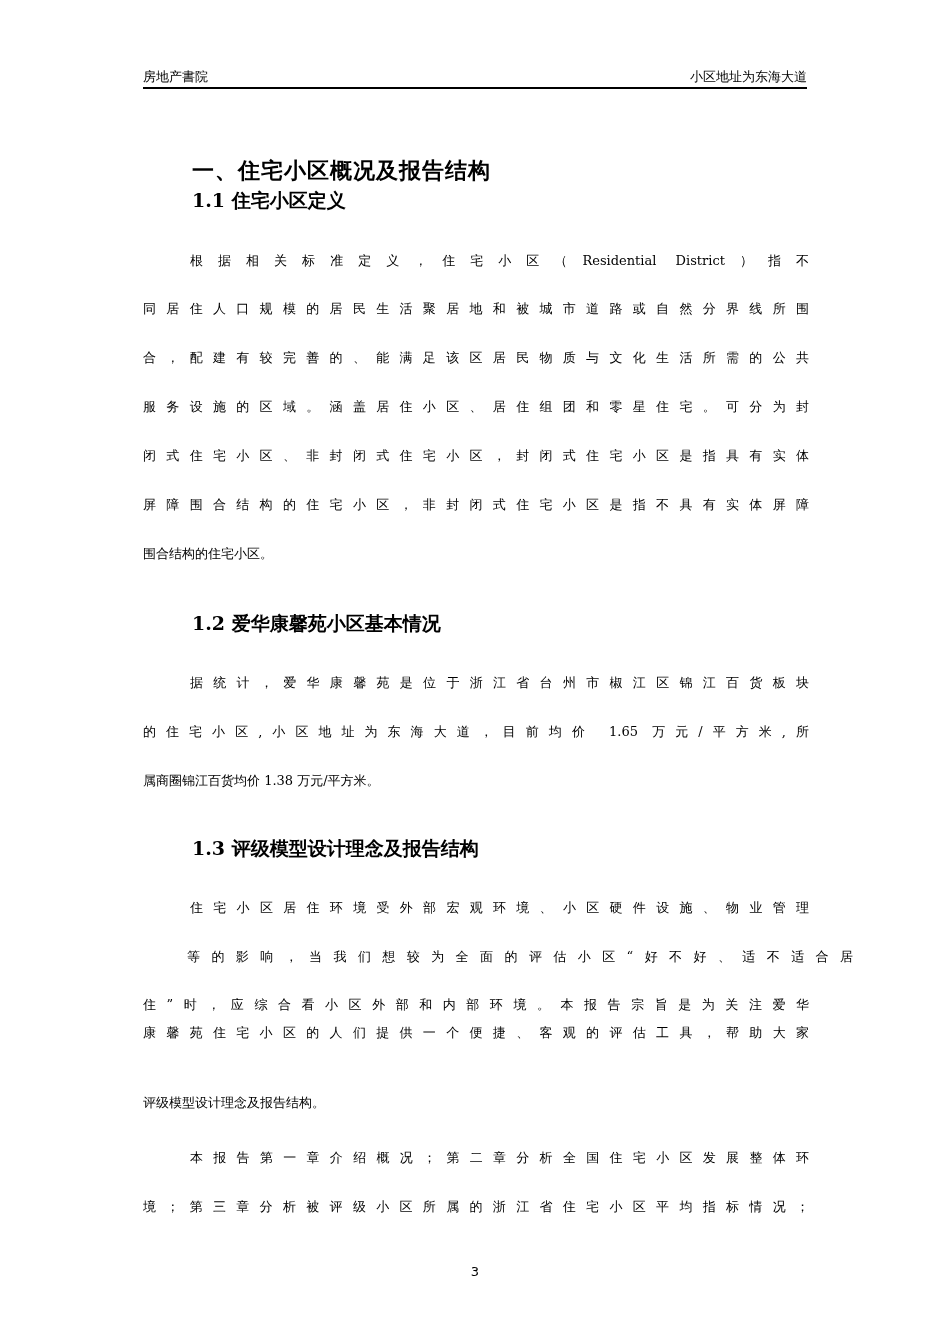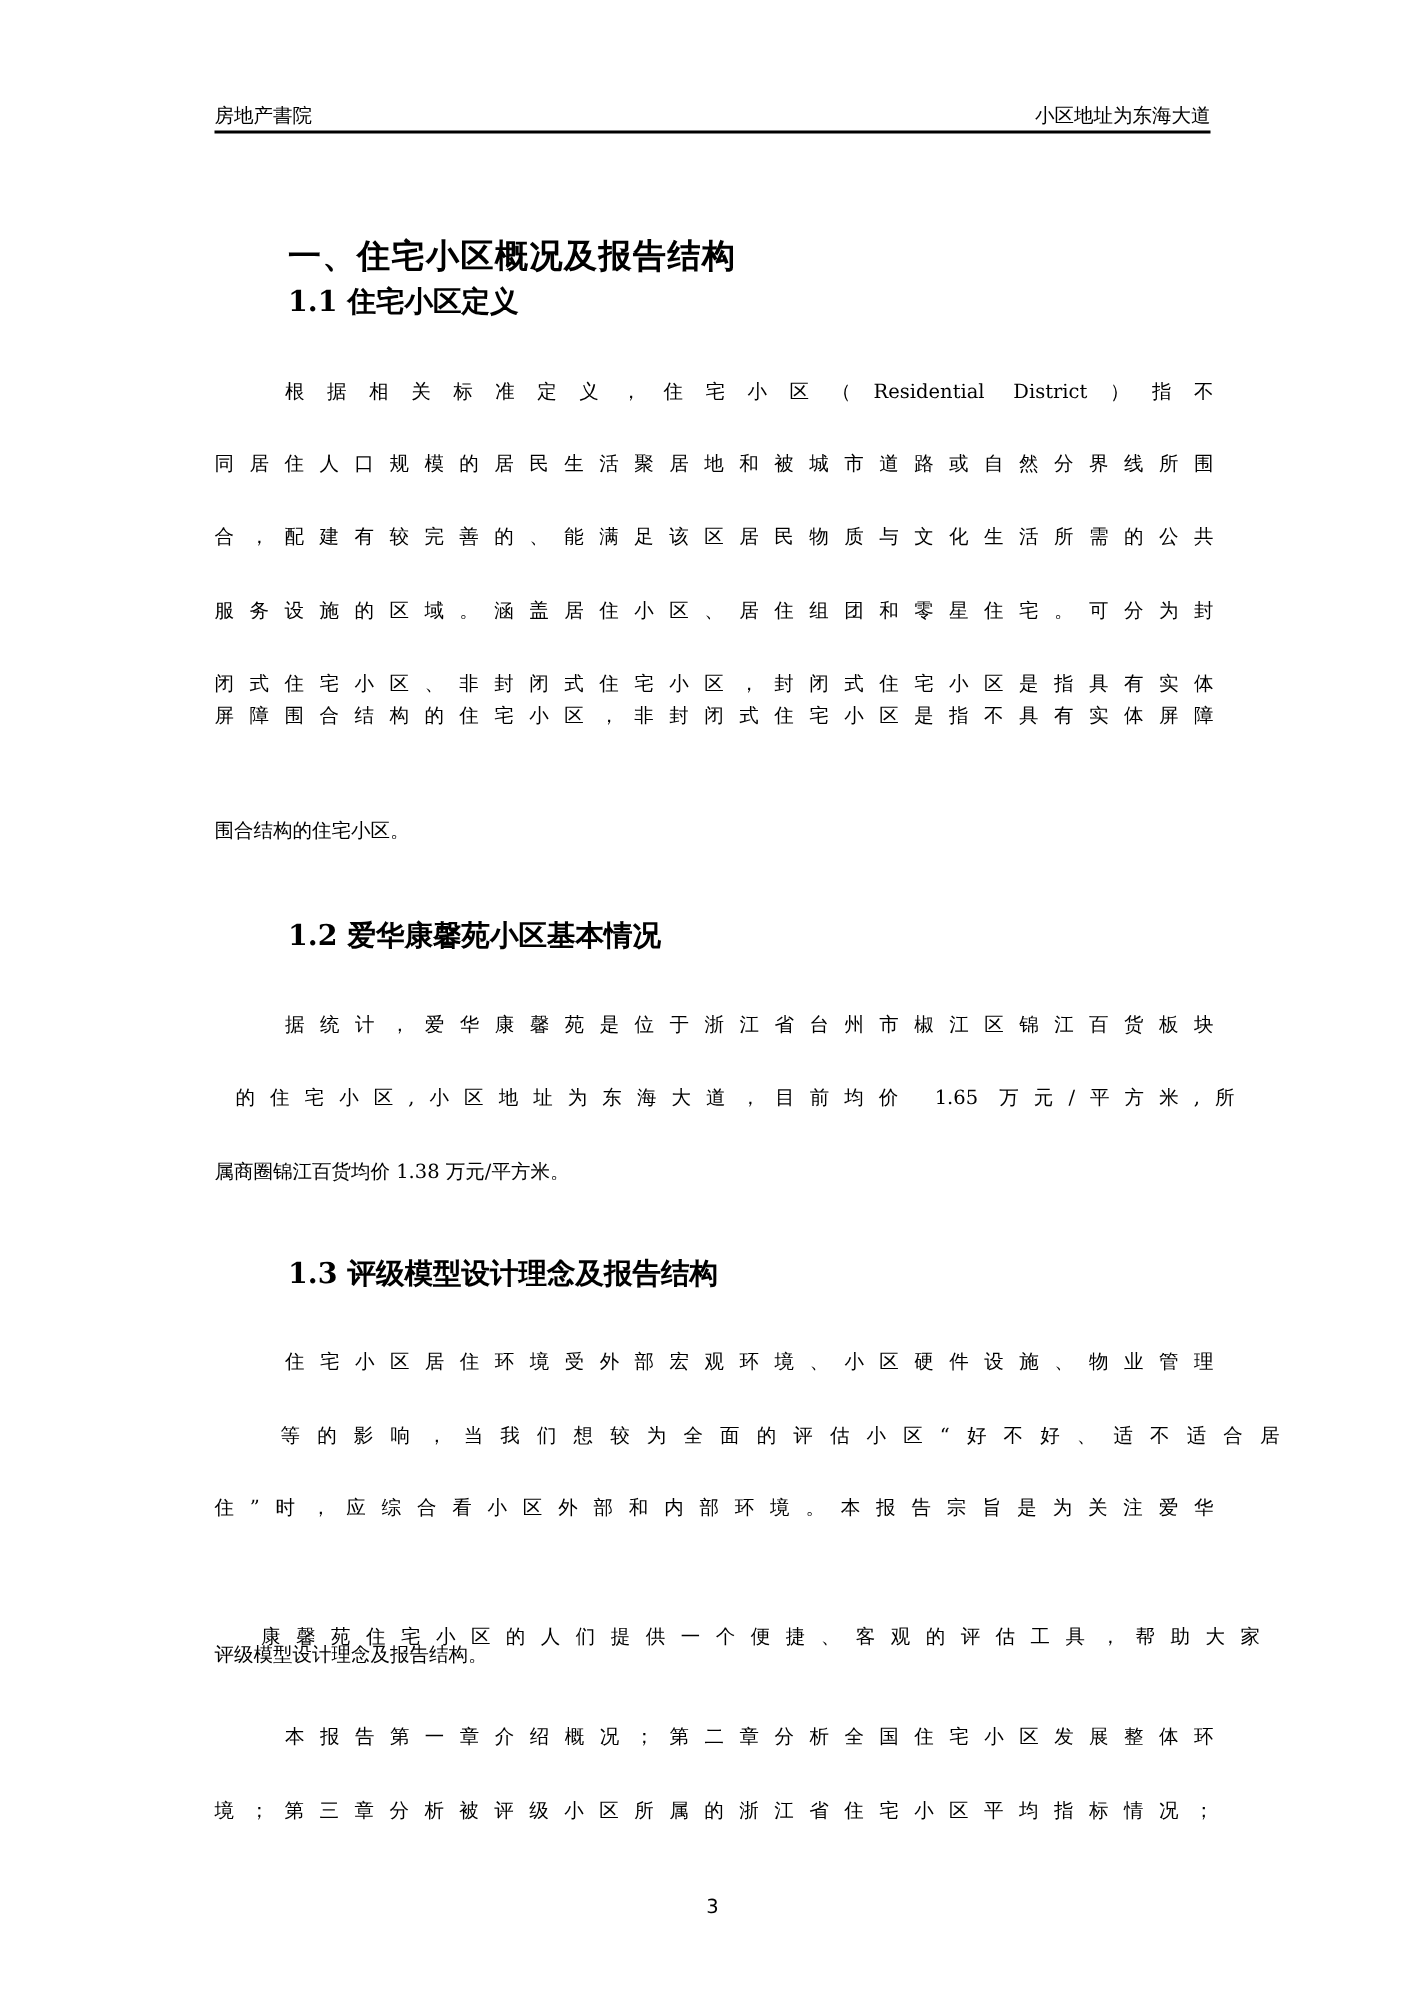--- a/index.html
+++ b/index.html
@@ -31,31 +31,31 @@
 </div>
 
 <div class="h1">一、住宅小区概况及报告结构</div>
 
 <div class="h2" style="top:188px;">1.1 住宅小区定义</div>
 <div class="para-line first" style="top:252px;">根据相关标准定义，住宅小区（Residential District）指不</div>
 <div class="para-line" style="top:300px;">同居住人口规模的居民生活聚居地和被城市道路或自然分界线所围</div>
 <div class="para-line" style="top:349px;">合，配建有较完善的、能满足该区居民物质与文化生活所需的公共</div>
 <div class="para-line" style="top:398px;">服务设施的区域。涵盖居住小区、居住组团和零星住宅。可分为封</div>
 <div class="para-line" style="top:447px;">闭式住宅小区、非封闭式住宅小区，封闭式住宅小区是指具有实体</div>
-<div class="para-line" style="top:468px;">屏障围合结构的住宅小区，非封闭式住宅小区是指不具有实体屏障</div>
+<div class="para-line" style="top:496px;">屏障围合结构的住宅小区，非封闭式住宅小区是指不具有实体屏障</div>
 <div class="para-line last" style="top:545px;">围合结构的住宅小区。</div>
 
 <div class="h2" style="top:611px;">1.2 爱华康馨苑小区基本情况</div>
 <div class="para-line first" style="top:674px;">据统计，爱华康馨苑是位于浙江省台州市椒江区锦江百货板块</div>
-<div class="para-line" style="top:723px;margin-left:14px;">的住宅小区,小区地址为东海大道，目前均价 1.65 万元/平方米,所</div>
+<div class="para-line" style="top:723px;">的住宅小区,小区地址为东海大道，目前均价 1.65 万元/平方米,所</div>
 <div class="para-line last" style="top:772px;">属商圈锦江百货均价 1.38 万元/平方米。</div>
 
 <div class="h2" style="top:836px;">1.3 评级模型设计理念及报告结构</div>
 <div class="para-line first" style="top:899px;">住宅小区居住环境受外部宏观环境、小区硬件设施、物业管理</div>
 <div class="para-line" style="top:948px;margin-left:44px;">等的影响，当我们想较为全面的评估小区“好不好、适不适合居</div>
 <div class="para-line" style="top:996px;">住”时，应综合看小区外部和内部环境。本报告宗旨是为关注爱华</div>
-<div class="para-line" style="top:1082px;margin-left:31px;">康馨苑住宅小区的人们提供一个便捷、客观的评估工具，帮助大家</div>
+<div class="para-line" style="top:1024px;">康馨苑住宅小区的人们提供一个便捷、客观的评估工具，帮助大家</div>
 <div class="para-line last" style="top:1094px;">评级模型设计理念及报告结构。</div>
 
 <div class="para-line first" style="top:1149px;">本报告第一章介绍概况；第二章分析全国住宅小区发展整体环</div>
 <div class="para-line" style="top:1198px;">境；第三章分析被评级小区所属的浙江省住宅小区平均指标情况；</div>
 
 <div class="page-num">3</div>
 
 </body></html>

